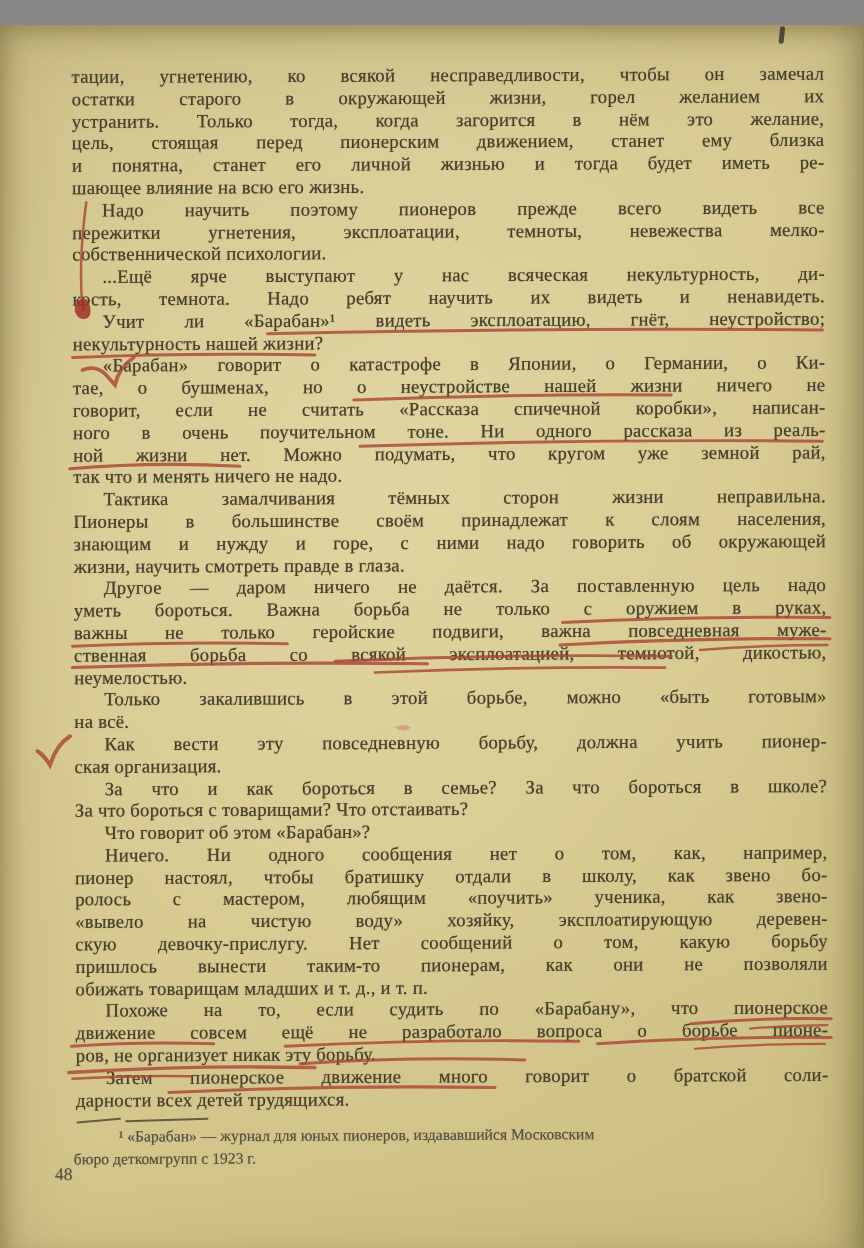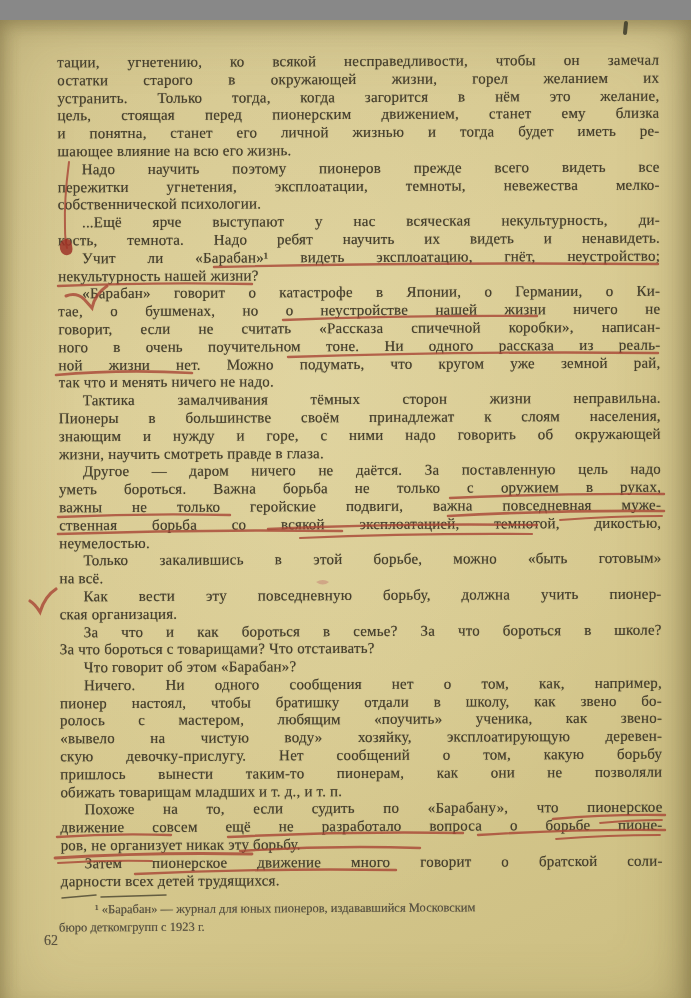--- a/index.html
+++ b/index.html
@@ -92,21 +92,21 @@
       <div class="line indent just">Похоже на то, если судить по «Барабану», что пионерское</div>
       <div class="line just">движение совсем ещё не разработало вопроса о борьбе пионе-</div>
       <div class="line">ров, не организует никак эту борьбу.</div>
       <div class="line indent just">Затем пионерское движение много говорит о братской соли-</div>
       <div class="line">дарности всех детей трудящихся.</div>
     </div>
   <div class="footnote" id="footnote">
       <div class="fline first">¹ «Барабан» — журнал для юных пионеров, издававшийся Московским</div>
       <div class="fline">бюро деткомгрупп с 1923 г.</div>
     </div>
-  <div class="page-number">62</div>
+  <div class="page-number">48</div>
   <svg class="marks-overlay" id="marks" width="691" height="998" viewBox="0 0 691 998" xmlns="http://www.w3.org/2000/svg">
       <path d="M214 247 Q 430 242 658 244" fill="none" stroke="#a84534" stroke-width="2.4" stroke-linecap="round" opacity="0.8"></path>
       <path d="M58 266 Q 152 262 252 264" fill="none" stroke="#a84534" stroke-width="2.4" stroke-linecap="round" opacity="0.8"></path>
       <path d="M283 300 Q 410 295 537 296" fill="none" stroke="#a84534" stroke-width="2.4" stroke-linecap="round" opacity="0.8"></path>
       <path d="M288 337 Q 470 331 658 333" fill="none" stroke="#a84534" stroke-width="2.4" stroke-linecap="round" opacity="0.8"></path>
       <path d="M56 355 Q 122 349 192 353" fill="none" stroke="#a84534" stroke-width="2.6" stroke-linecap="round" opacity="0.8"></path>
       <path d="M450 478 Q 558 473 664 474" fill="none" stroke="#a84534" stroke-width="2.4" stroke-linecap="round" opacity="0.8"></path>
       <path d="M58 497 Q 145 493 230 495" fill="none" stroke="#a84534" stroke-width="2.4" stroke-linecap="round" opacity="0.8"></path>
       <path d="M448 496 Q 556 490 664 491" fill="none" stroke="#a84534" stroke-width="2.6" stroke-linecap="round" opacity="0.8"></path>
       <path d="M560 500 Q 612 496 662 496" fill="none" stroke="#a84534" stroke-width="2" stroke-linecap="round" opacity="0.8"></path>

